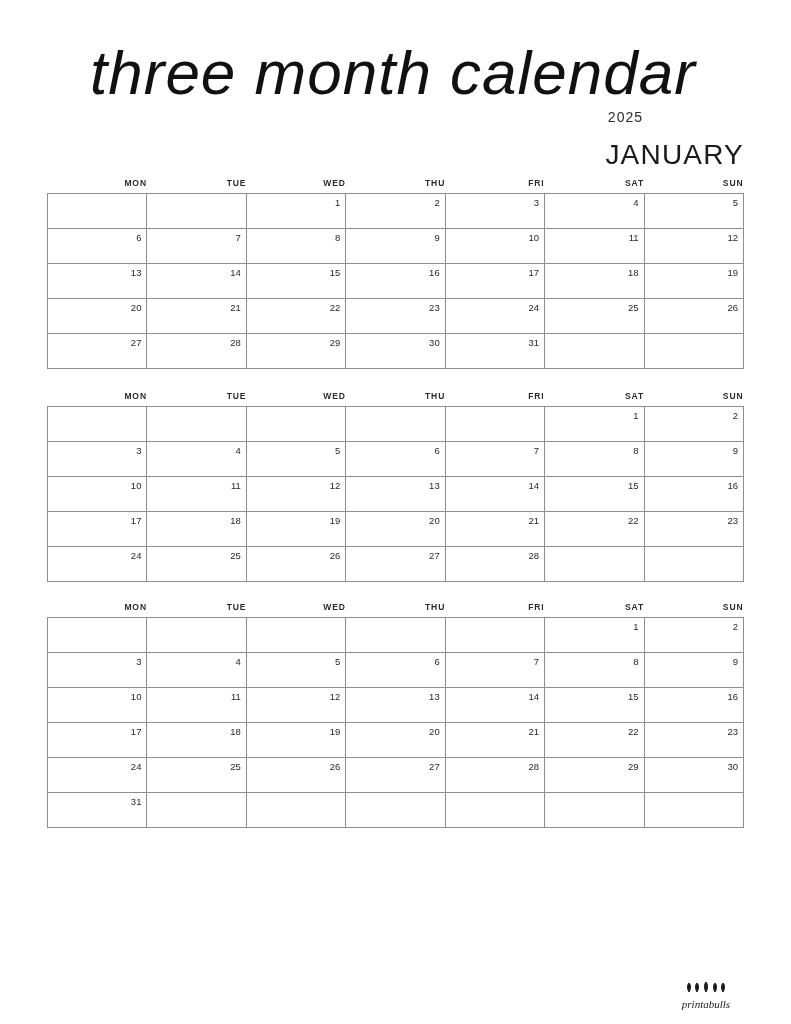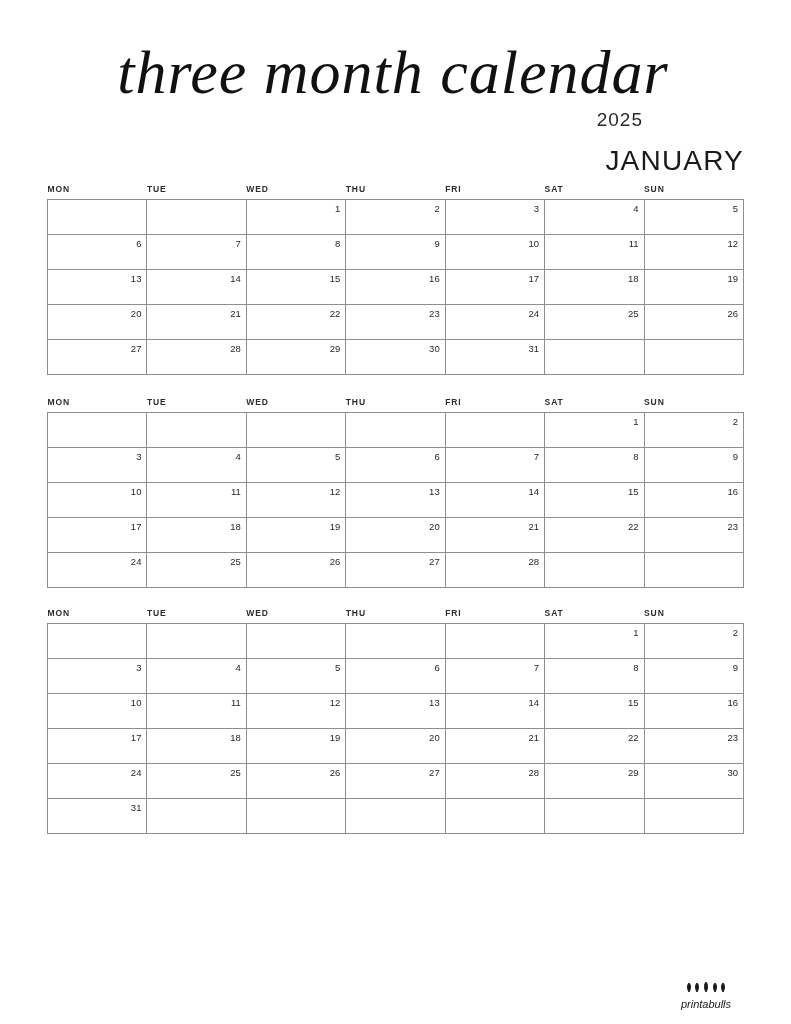--- a/index.html
+++ b/index.html
@@ -23,32 +23,32 @@
     position: relative;
     padding: 0;
   }
 
   
   .title-block {
     padding: 40px 60px 0 55px;
     text-align: center;
   }
   .main-title {
-    font-family: Liberation Serif, serif;
+    font-family: Liberation Sans, sans-serif;
     font-style: italic;
     font-weight: 400;
     font-size: 62px;
     line-height: 1.05;
     letter-spacing: 1px;
     color: #111;
     white-space: nowrap;
   }
   .year {
     font-family: "Liberation Sans", sans-serif;
-    font-size: 19px;
+    font-size: 14px;
     letter-spacing: 1px;
     color: #2a2a2a;
     text-align: right;
     padding-right: 88px;
     margin-top: 4px;
   }
 
   
   .months {
     margin-top: 14px;
@@ -67,21 +67,21 @@
   table.cal {
     width: 100%;
     border-collapse: collapse;
     table-layout: fixed;
   }
   table.cal th {
     font-size: 8.5px;
     font-weight: 700;
     letter-spacing: 0.9px;
     color: #2b2b2b;
-    text-align: left;
+    text-align: right;
     padding: 0 0 5px 0;
     border: none;
   }
   table.cal td {
     border: 1px solid #8e8e8e;
     height: 35px;
     vertical-align: top;
     text-align: right;
     padding: 3px 5px 0 0;
     font-size: 9.5px;
@@ -102,21 +102,21 @@
     text-align: center;
     width: 90px;
   }
   .footer .birds {
     font-size: 13px;
     letter-spacing: 1px;
     color: #1a1a1a;
     line-height: 1;
   }
   .footer .brand {
-    font-family: Liberation Sans, sans-serif;
+    font-family: Liberation Serif, serif;
     font-style: italic;
     font-size: 11px;
     color: #1a1a1a;
     margin-top: 2px;
   }
 </style>
 </head>
 <body>
 
 <div class="page">

